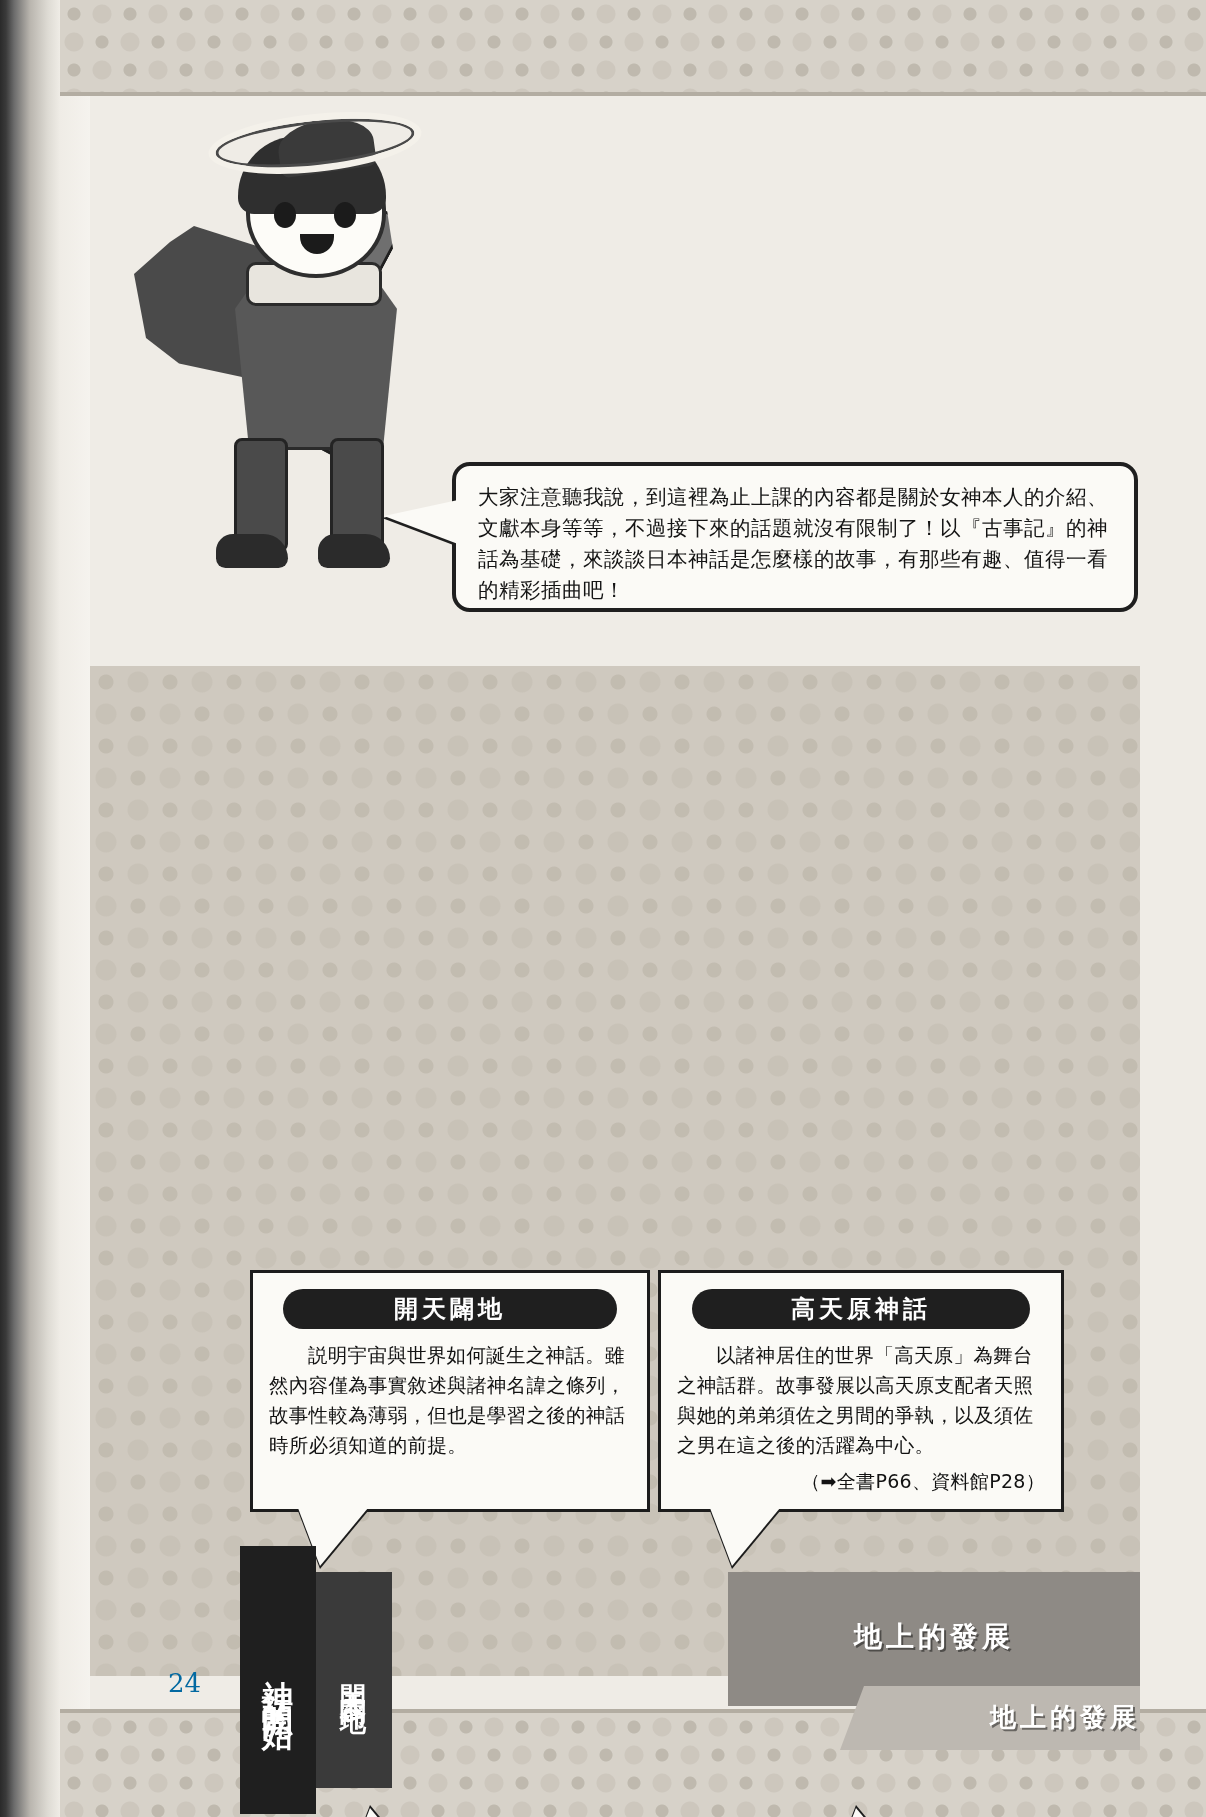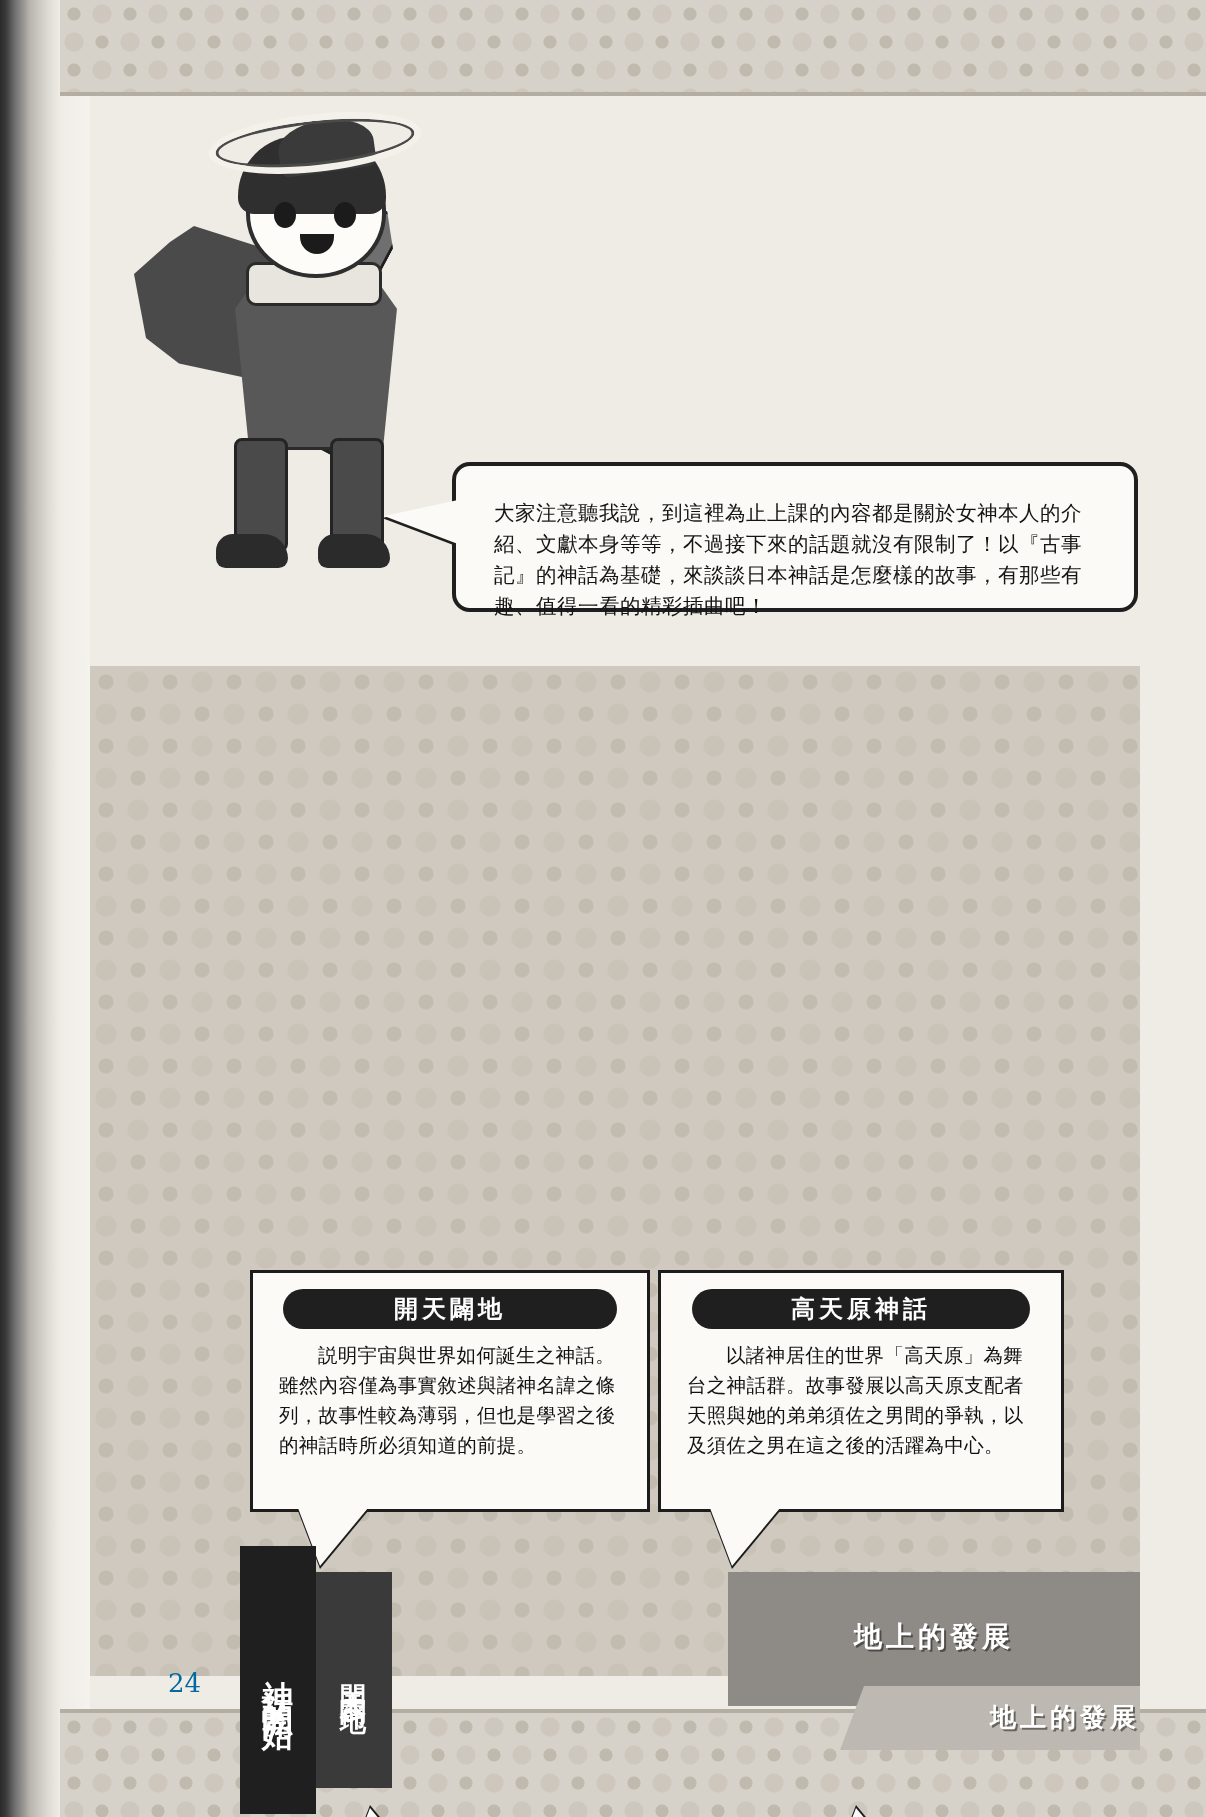--- a/index.html
+++ b/index.html
@@ -121,21 +121,21 @@
   }
   .char .shoeL{left:88px;}
   .char .shoeR{left:190px;}
   
   .bubble-main{
     position:absolute;left:452px;top:462px;width:686px;height:150px;
     background:#fbfaf6;border:4px solid #1f1f1f;border-radius:18px;
     padding:16px 22px;box-sizing:border-box;
   }
   .bubble-main p{
-    margin:16px;font-size:20.5px;line-height:31px;color:#141414;letter-spacing:.5px;
+    margin:0;font-size:20.5px;line-height:31px;color:#141414;letter-spacing:.5px;
     font-family:"DejaVu Sans","Liberation Sans",sans-serif;
   }
   .bubble-main .tail{
     position:absolute;left:-72px;top:34px;width:0;height:0;
     border-top:16px solid transparent;border-bottom:28px solid transparent;
     border-right:74px solid #fbfaf6;
     filter:drop-shadow(-2px 2px 0 #1f1f1f);
   }
   
   .panel{
@@ -153,21 +153,21 @@
     position:absolute;background:#fbfaf6;border:3px solid #1c1c1c;
     box-sizing:border-box;padding:10px 16px 12px;
   }
   .card .cap{
     margin:6px auto 12px;width:92%;height:40px;background:#1f1f1f;border-radius:21px;
     color:#fff;font-size:24px;font-weight:bold;letter-spacing:4px;
     display:flex;align-items:center;justify-content:center;
     font-family:"DejaVu Serif","Liberation Serif",serif;
   }
   .card p{
-    margin:10px;font-size:19.5px;line-height:30px;color:#121212;text-indent:2em;letter-spacing:.3px;
+    margin:0;font-size:19.5px;line-height:30px;color:#121212;text-indent:2em;letter-spacing:.3px;
   }
   .card .ref{
     margin-top:8px;text-align:right;font-size:19px;color:#121212;letter-spacing:.3px;
   }
   
   .tail-d{
     position:absolute;width:0;height:0;
     border-left:22px solid transparent;border-right:48px solid transparent;
     border-top:58px solid #fbfaf6;
     filter:drop-shadow(0 3px 0 #1c1c1c);
@@ -278,20 +278,21 @@
 
     <div class="card" id="card-kaiten">
       <div class="cap">開天闢地</div>
       <p>説明宇宙與世界如何誕生之神話。雖然內容僅為事實敘述與諸神名諱之條列，故事性較為薄弱，但也是學習之後的神話時所必須知道的前提。</p>
     </div>
     <div class="tail-d" style="left:208px;top:842px;"></div>
 
     <div class="card" id="card-takama">
       <div class="cap">高天原神話</div>
       <p>以諸神居住的世界「高天原」為舞台之神話群。故事發展以高天原支配者天照與她的弟弟須佐之男間的爭執，以及須佐之男在這之後的活躍為中心。</p>
+      <div class="ref">（➡全書P66、資料館P28）</div>
     </div>
     <div class="tail-d" style="left:620px;top:842px;"></div>
 
     <div class="flow-left">
       <span class="vtext">神話的開始</span>
     </div>
     <div class="flow-kaiten">
       <span class="vtext">開天闢地</span>
     </div>
     <div class="flow-bar2">

